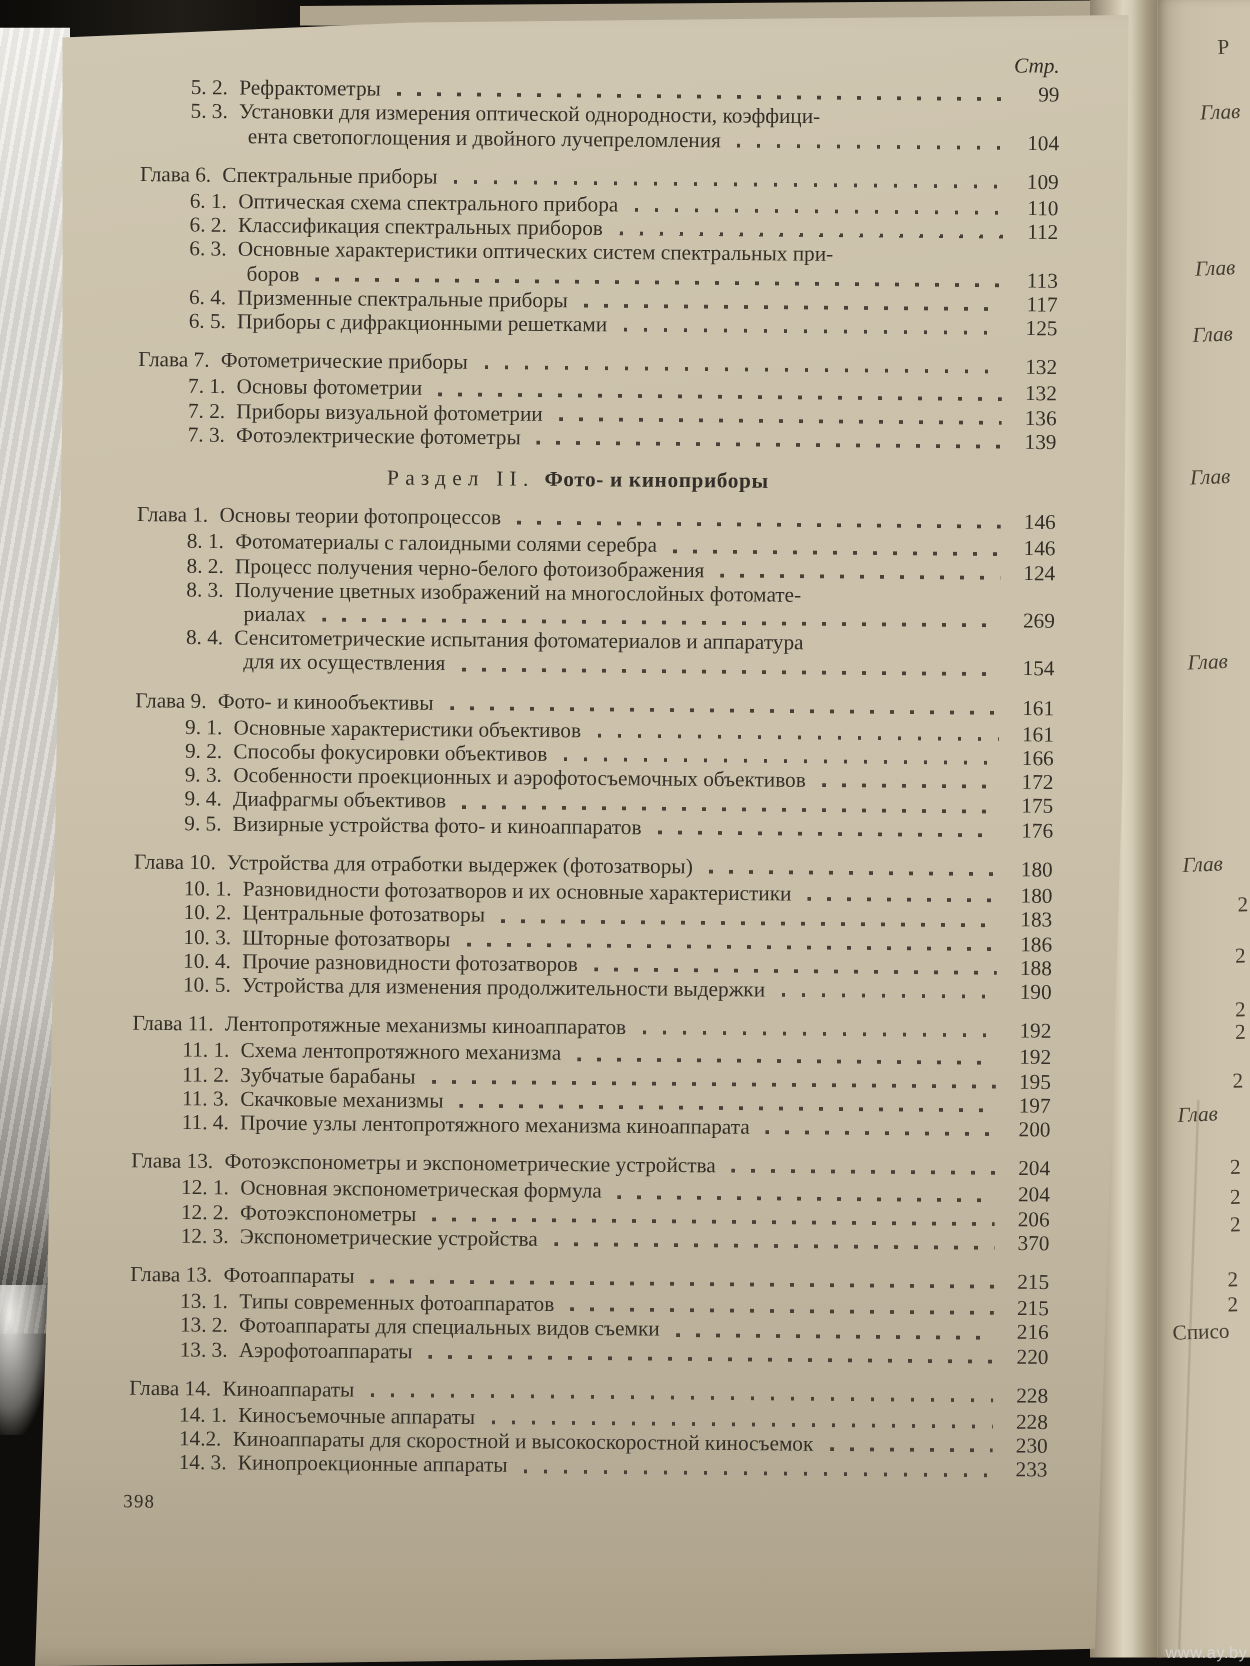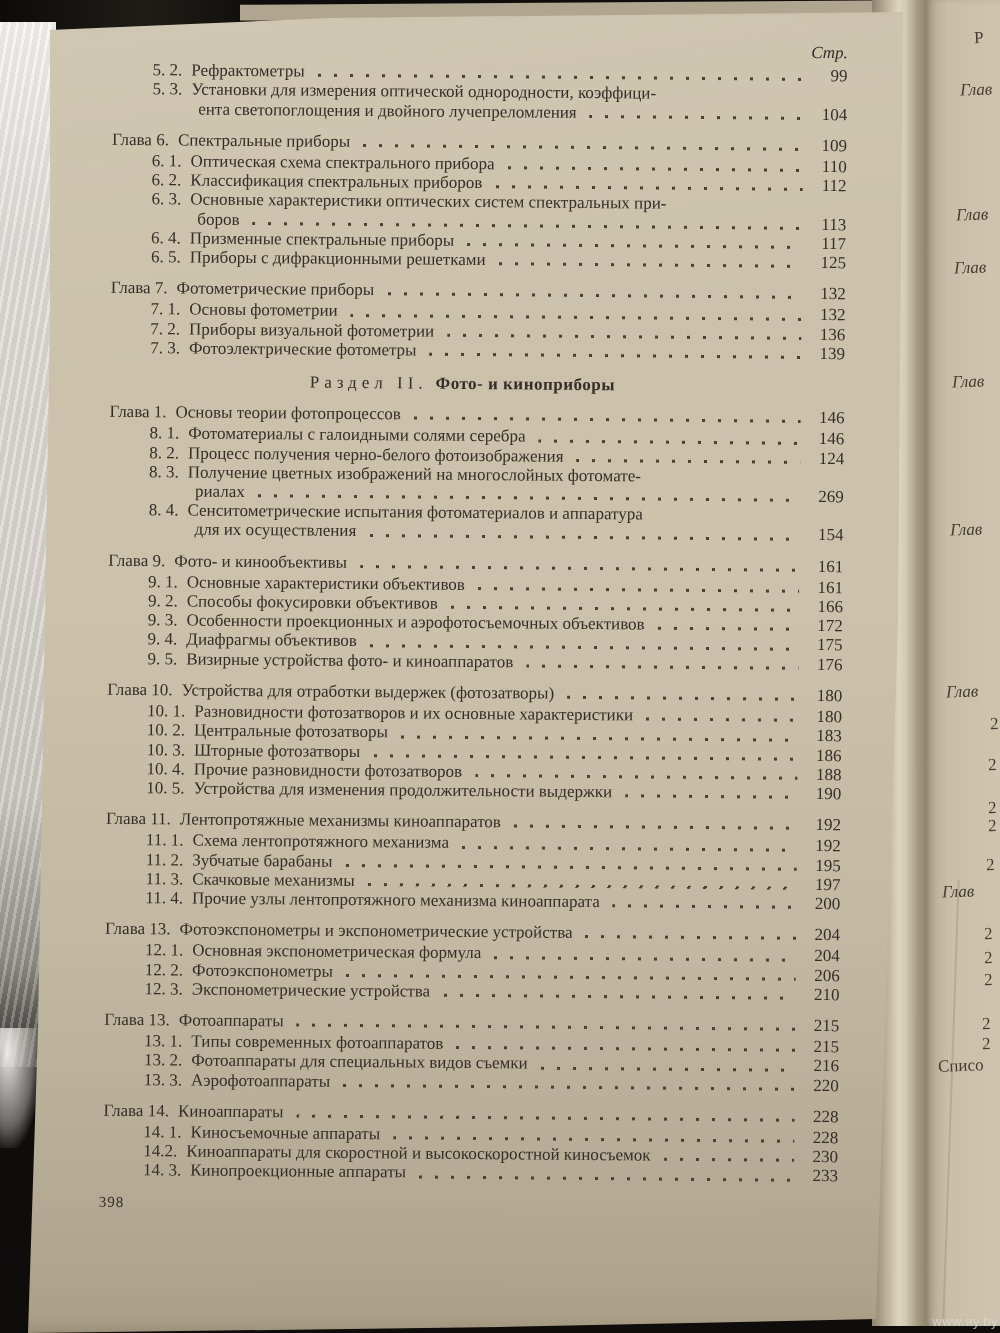--- a/index.html
+++ b/index.html
@@ -386,21 +386,21 @@
               <span class="txt">Фотоэкспонометры</span>
               <span class="leader"></span>
               <span class="pg">206</span>
             </div>
           </div>
           <div class="entry kind-sub">
             <div class="line first">
               <span class="num">12. 3.</span>
               <span class="txt">Экспонометрические устройства</span>
               <span class="leader"></span>
-              <span class="pg">210</span>
+              <span class="pg">370</span>
             </div>
           </div>
           <div class="entry kind-chapter">
             <div class="line first">
               <span class="num">Глава 13.</span>
               <span class="txt">Фотоаппараты</span>
               <span class="leader"></span>
               <span class="pg">215</span>
             </div>
           </div>

